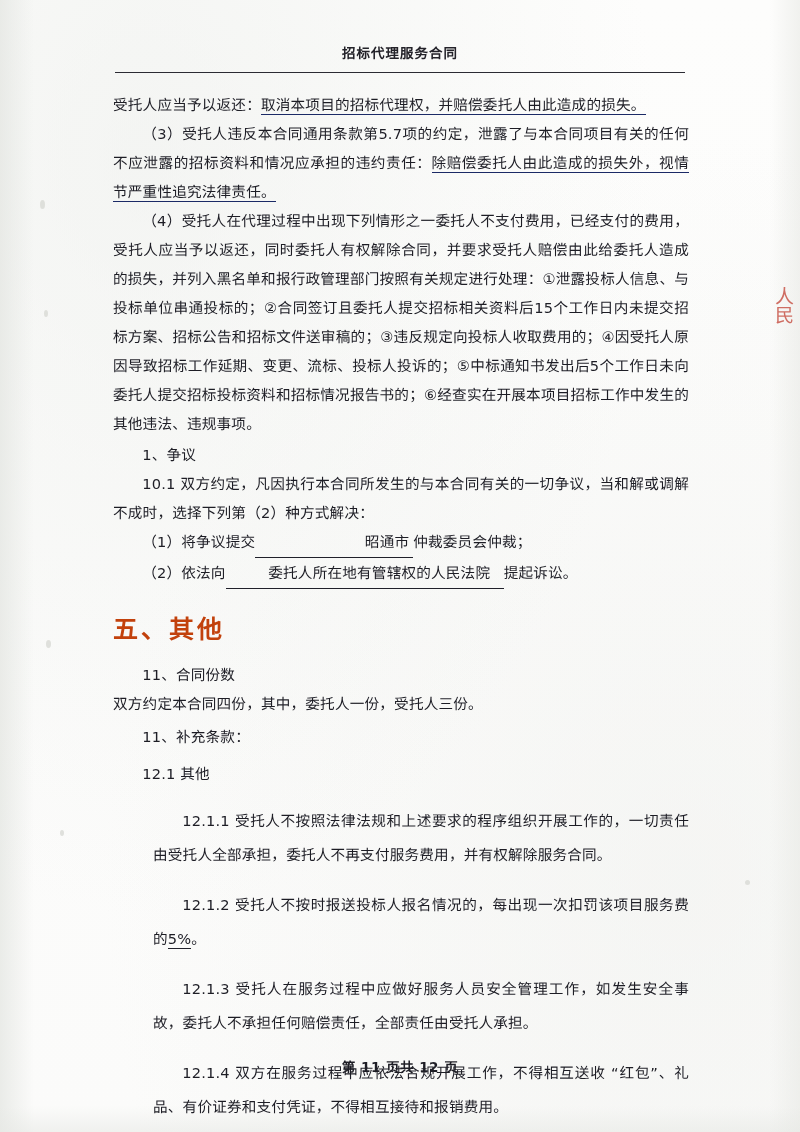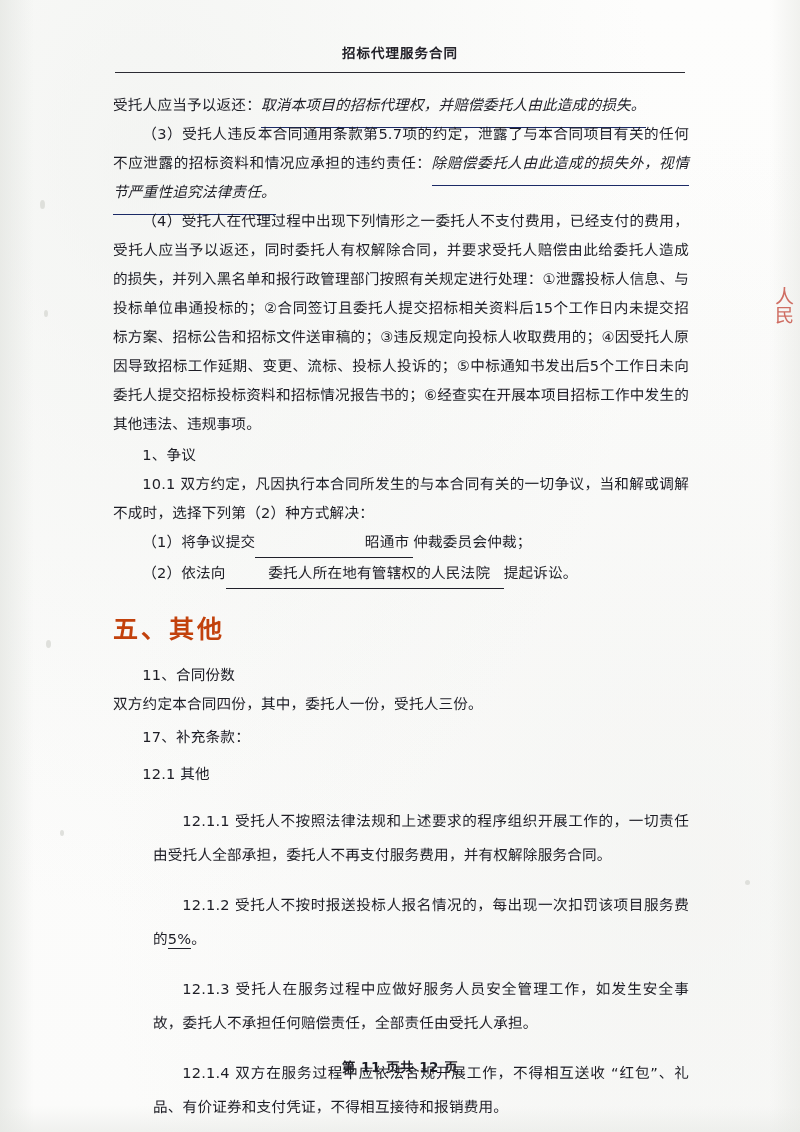--- a/index.html
+++ b/index.html
@@ -82,22 +82,21 @@
     margin: 0;
     text-align: justify;
     text-justify: inter-ideograph;
   }
   .indent { text-indent: 2em; }
 
   
   .ul {
     text-decoration: none;
     border-bottom: 1.4px solid #1b2a66;
-    padding-bottom: 14px;
-    font-style: italic;
+    padding-bottom: 1px;
   }
   .ul-black {
     border-bottom: 1.3px solid #20202a;
     padding-bottom: 1px;
   }
 
   
   .blank {
     display: inline-block;
     border-bottom: 1.2px solid #20202a;
@@ -198,21 +197,21 @@
 
     <p class="p indent">
       <span>（2）依法向</span><span class="blank" style="width:270px;">委托人所在地有管辖权的人民法院</span><span>提起诉讼。</span>
     </p>
 
     <h2 class="section-heading">五、其他</h2>
 
     <p class="p indent">11、合同份数</p>
     <p class="p">双方约定本合同四份，其中，委托人一份，受托人三份。</p>
 
-    <p class="p indent" style="margin-top:4px;">17、补充条款：</p>
+    <p class="p indent" style="margin-top:4px;">11、补充条款：</p>
 
     <p class="p indent" style="margin-top:8px;">12.1   其他</p>
 
     <p class="p indent para-loose sub-block">12.1.1 受托人不按照法律法规和上述要求的程序组织开展工作的，一切责任由受托人全部承担，委托人不再支付服务费用，并有权解除服务合同。</p>
 
     <p class="p indent para-loose sub-block">
       <span>12.1.2 受托人不按时报送投标人报名情况的，每出现一次扣罚该项目服务费的</span><span class="ul-black">5%</span><span>。</span>
     </p>
 
     <p class="p indent para-loose sub-block">12.1.3 受托人在服务过程中应做好服务人员安全管理工作，如发生安全事故，委托人不承担任何赔偿责任，全部责任由受托人承担。</p>

